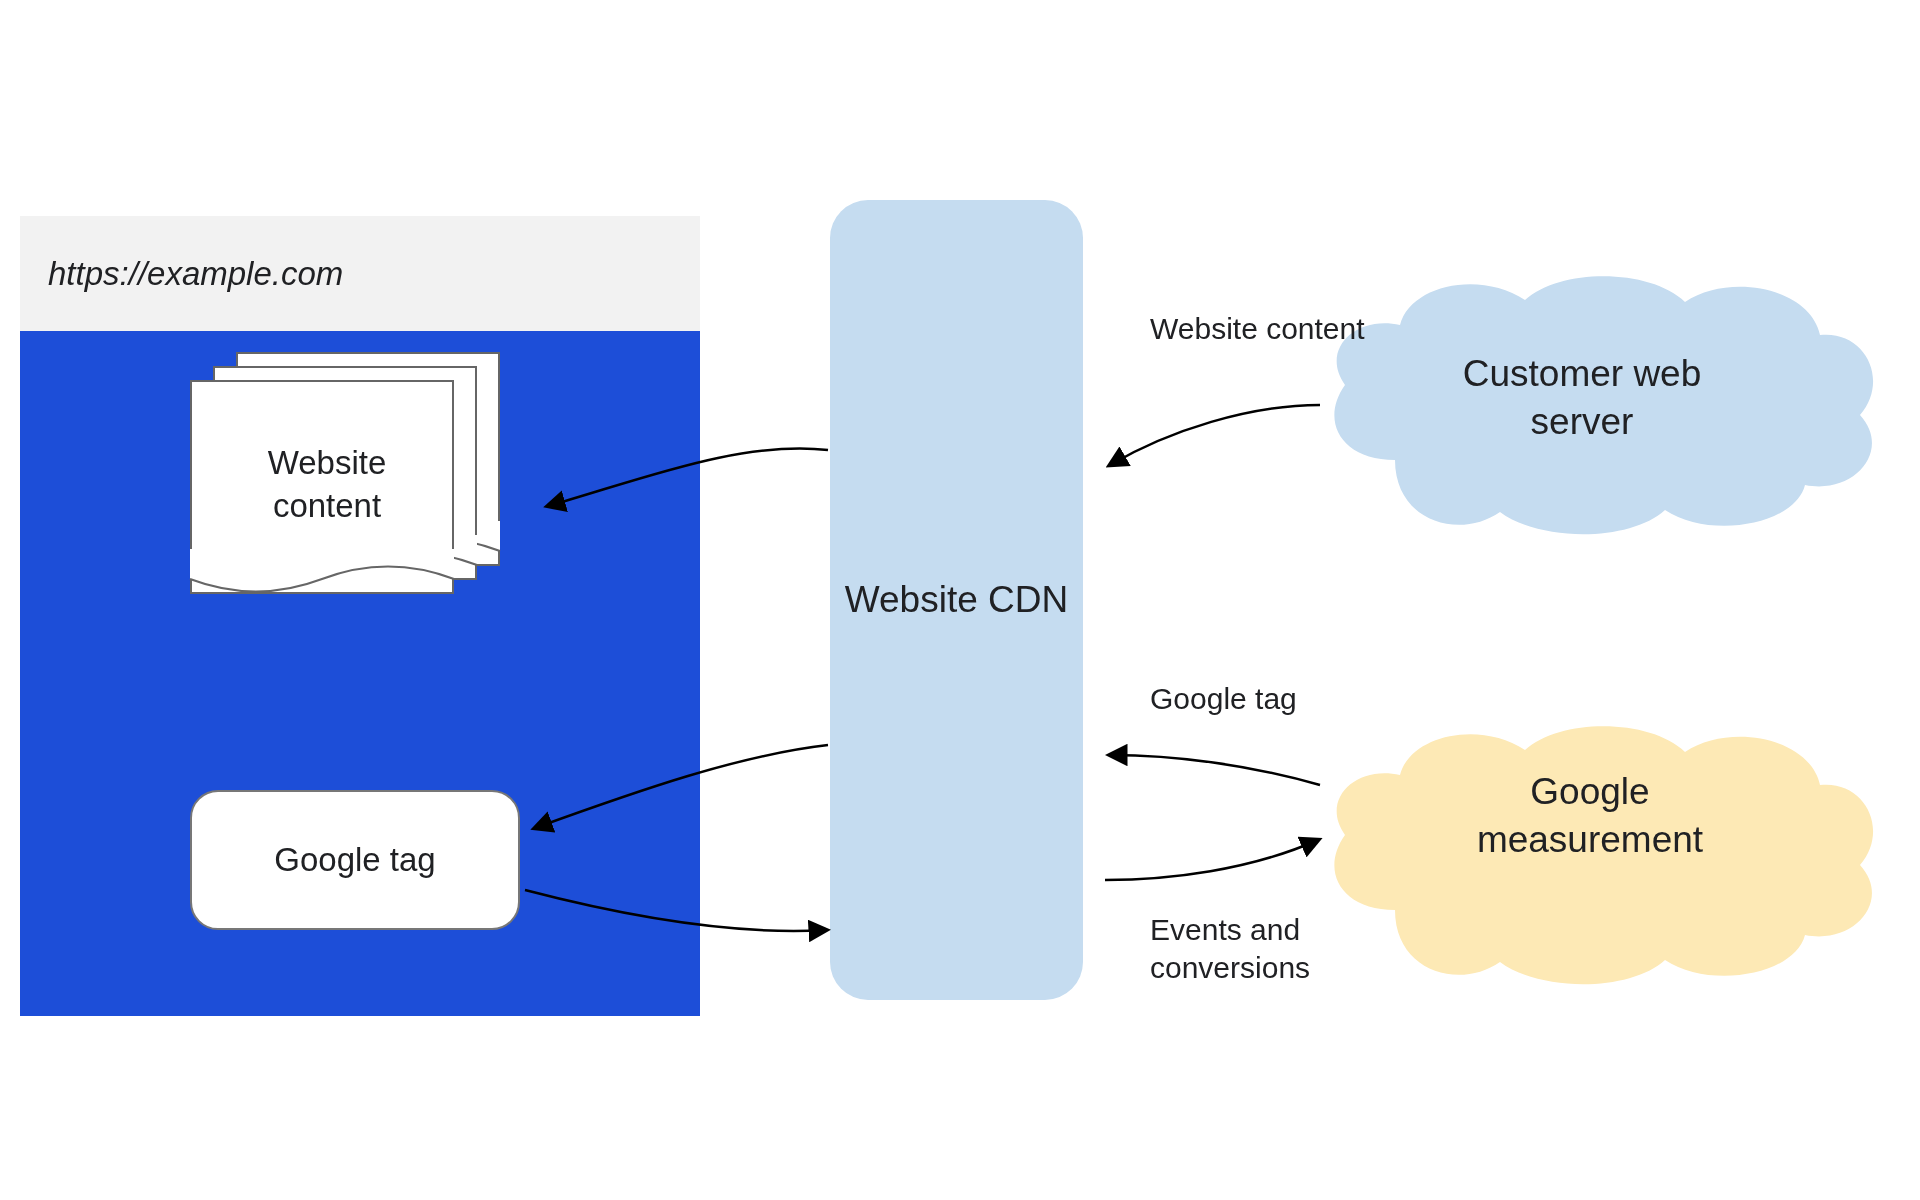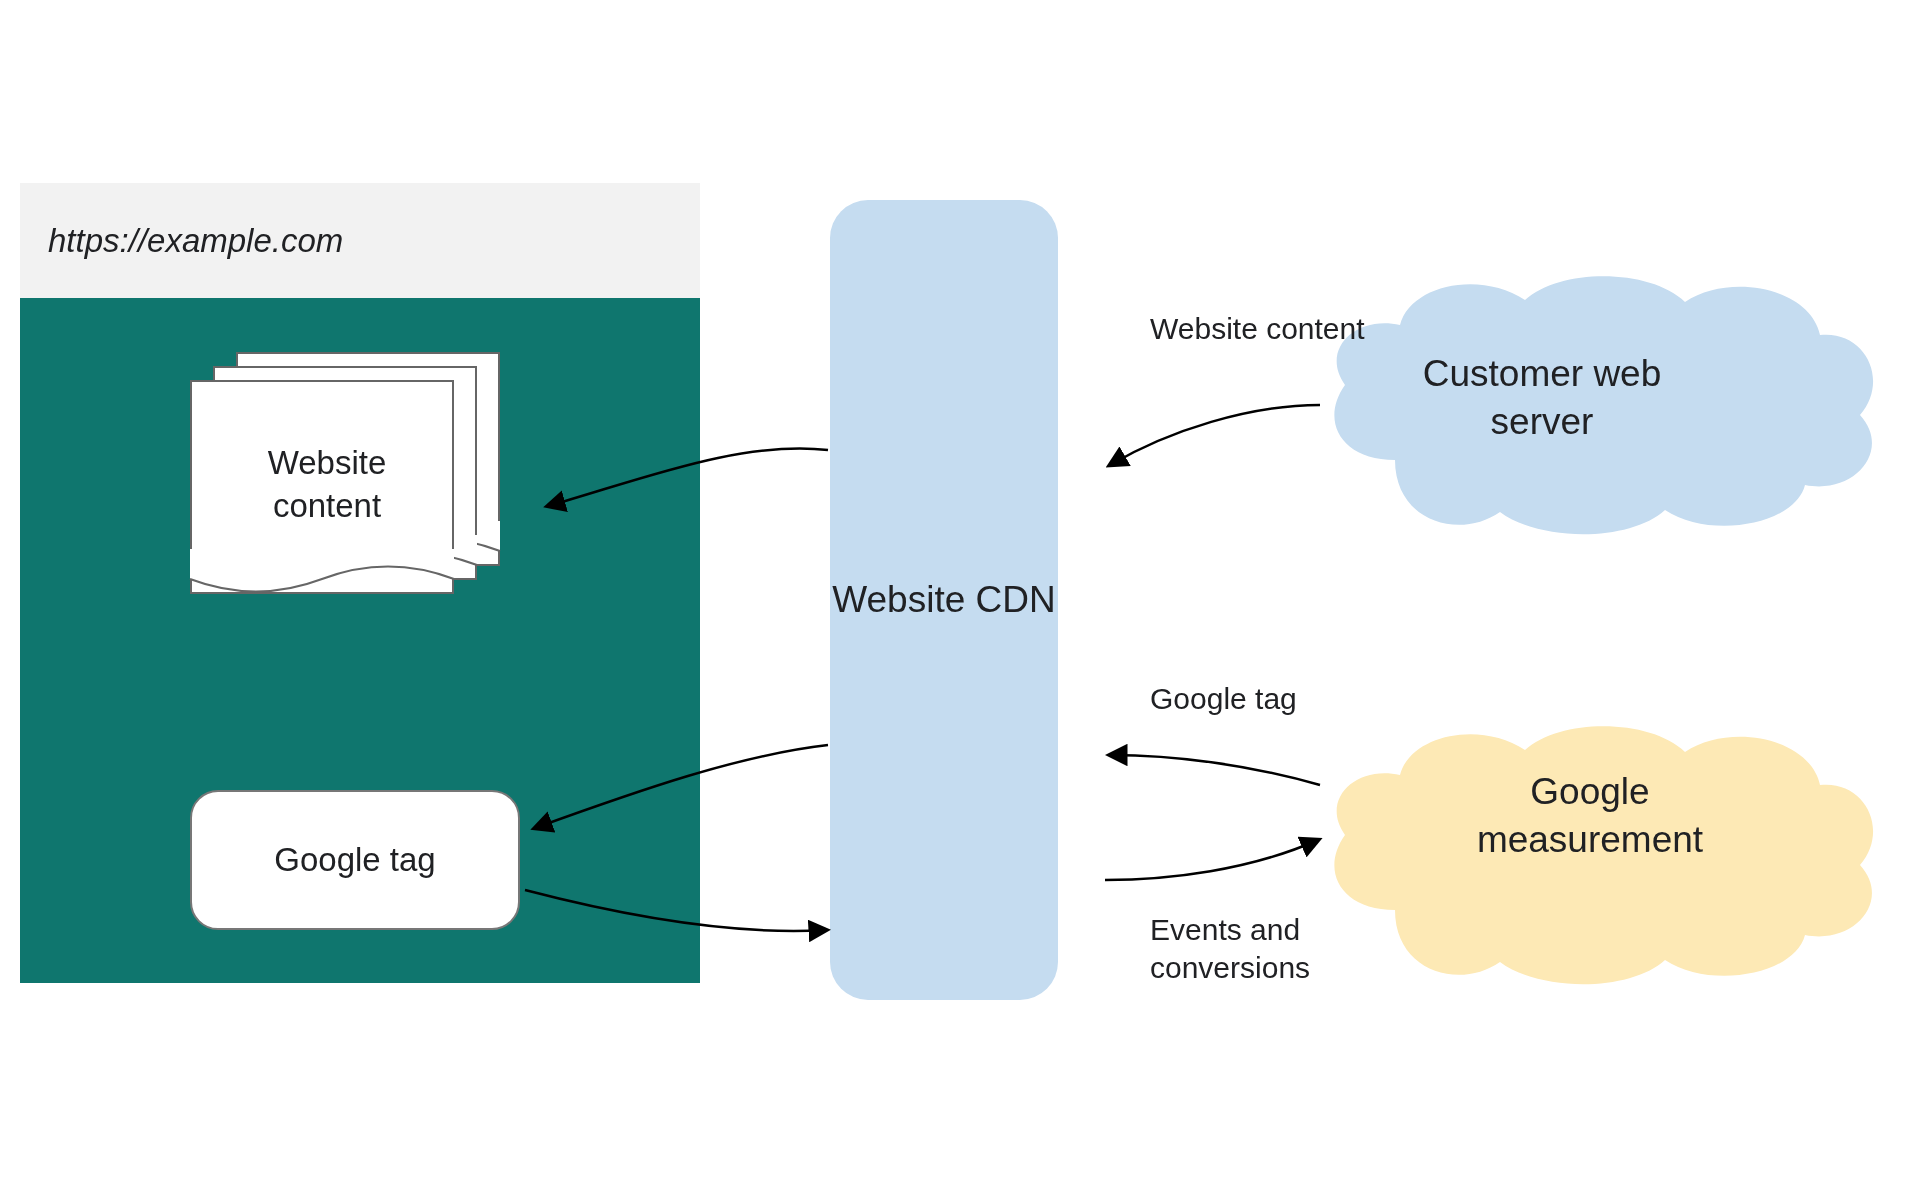--- a/index.html
+++ b/index.html
@@ -15,24 +15,24 @@
 
   .canvas {
     position: relative;
     width: 1920px;
     height: 1200px;
   }
 
   .browser-box {
     position: absolute;
     left: 20px;
-    top: 183px;
+    top: 216px;
     width: 680px;
     height: 800px;
-    background: #0f766e;
+    background: #1d4ed8;
     box-sizing: border-box;
   }
   .browser-title {
     position: absolute;
     left: 0;
     top: 0;
     right: 0;
     height: 115px;
     background: #f2f2f2;
     display: flex;
@@ -90,21 +90,21 @@
     align-items: center;
     justify-content: center;
     font-size: 33px;
     box-sizing: border-box;
   }
 
   .cdn-box {
     position: absolute;
     left: 830px;
     top: 200px;
-    width: 228px;
+    width: 253px;
     height: 800px;
     background: #c5dcf0;
     border-radius: 38px;
     display: flex;
     align-items: center;
     justify-content: center;
     font-size: 37px;
     text-align: center;
     line-height: 1.3;
   }
@@ -174,21 +174,21 @@
     <span>Google tag</span>
   </div>
 
   <div class="cdn-box">
     <span>Website CDN</span>
   </div>
 
   <svg class="cloud" style="left:1300px; top:260px; width:590px; height:290px;" viewBox="0 0 590 290">
     <path d="M95,200 C40,200 20,160 45,125 C20,90 55,55 100,65 C110,25 180,10 225,40 C260,8 350,8 385,42 C430,12 510,28 520,75 C565,70 590,120 560,155 C592,190 555,235 505,225 C495,265 410,280 365,250 C330,282 240,282 200,252 C160,280 95,262 95,200 Z" fill="#c5dcf0" stroke="none"></path>
   </svg>
-  <div class="cloud-label" style="left:1382px; top:350px;">Customer web server</div>
+  <div class="cloud-label" style="left:1422px; top:350px;">Customer web server</div>
 
   <svg class="cloud" style="left:1300px; top:710px; width:590px; height:290px;" viewBox="0 0 590 290">
     <path d="M95,200 C40,200 20,160 45,125 C20,90 55,55 100,65 C110,25 180,10 225,40 C260,8 350,8 385,42 C430,12 510,28 520,75 C565,70 590,120 560,155 C592,190 555,235 505,225 C495,265 410,280 365,250 C330,282 240,282 200,252 C160,280 95,262 95,200 Z" fill="#fde9b5" stroke="none"></path>
   </svg>
   <div class="cloud-label" style="left:1430px; top:768px;">Google measurement</div>
 
   <div class="edge-label" style="left:1150px; top:310px;">Website content</div>
   <div class="edge-label" style="left:1150px; top:680px;">Google tag</div>
   <div class="edge-label" style="left:1150px; top:905px;margin-top:6px;">Events and conversions</div>
 

